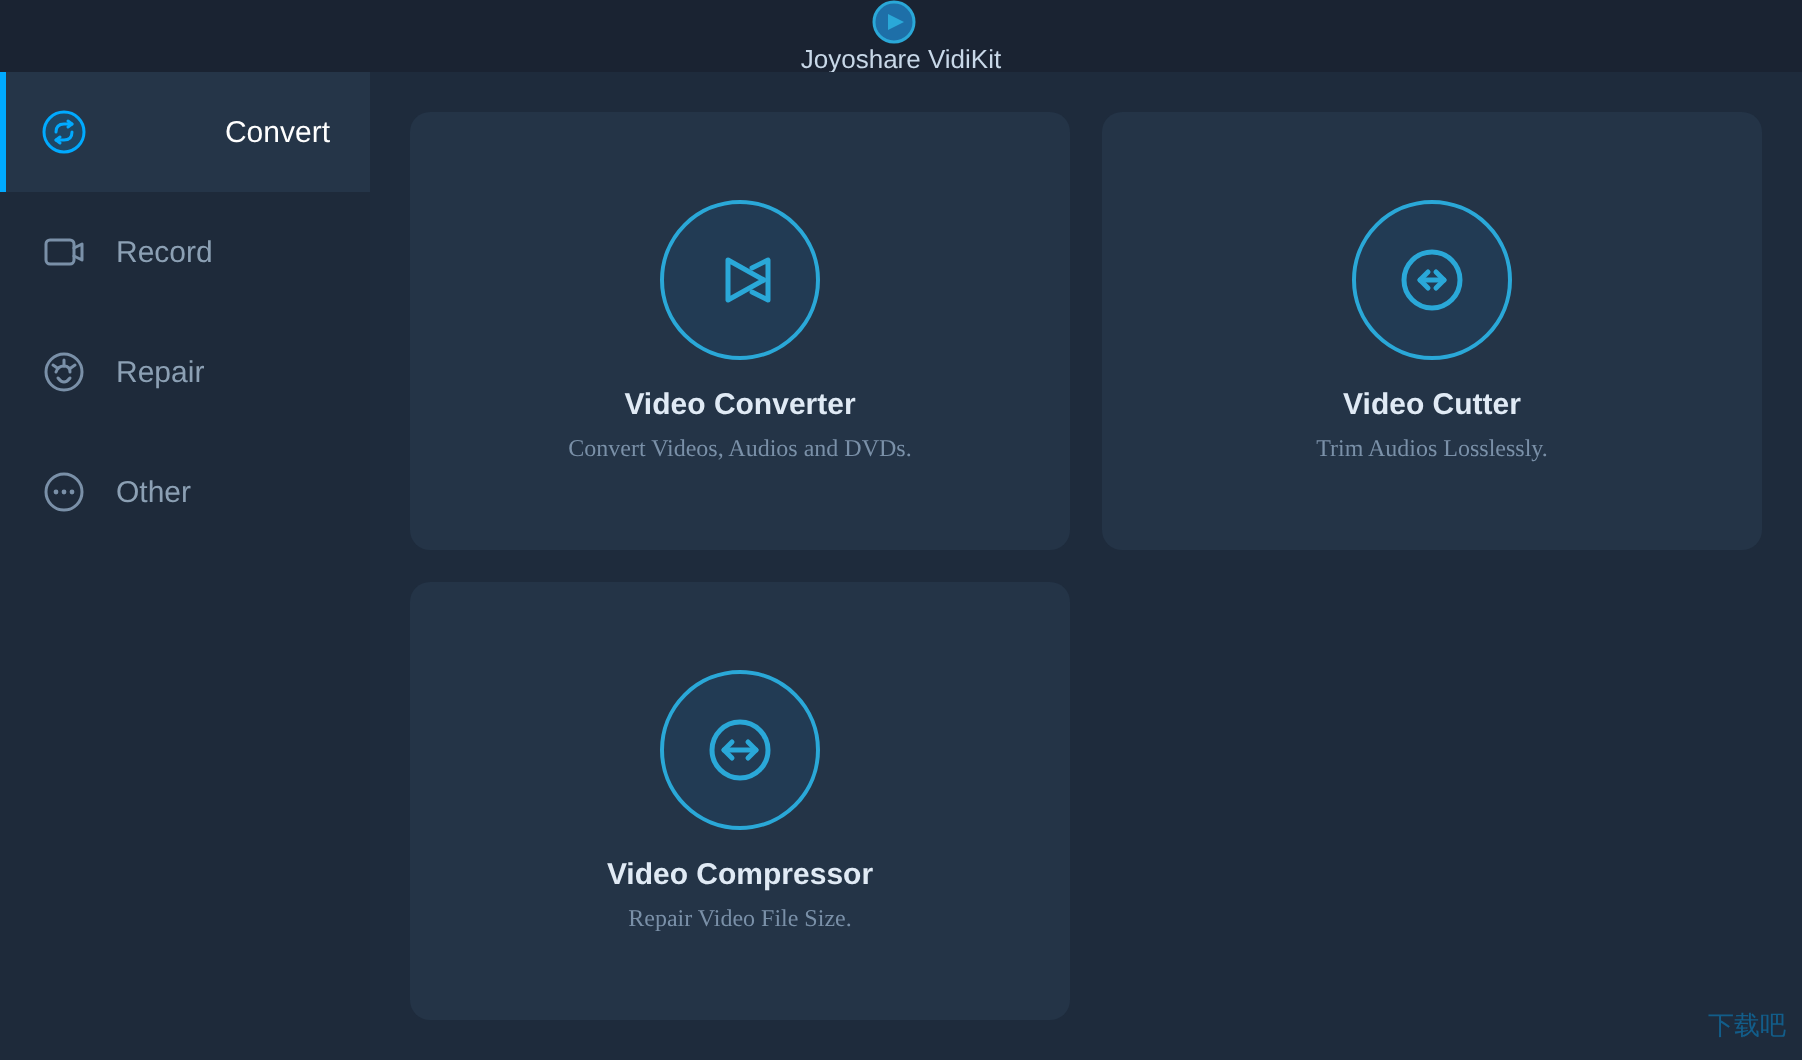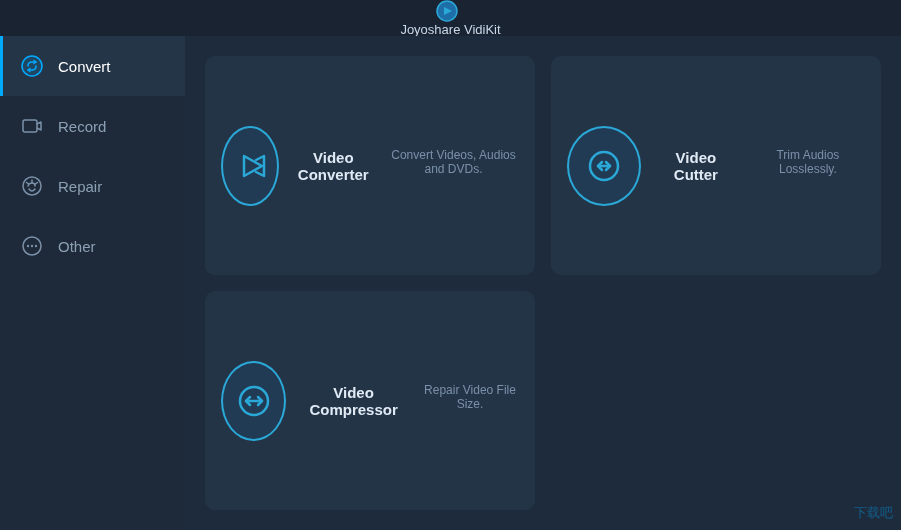--- a/index.html
+++ b/index.html
@@ -71,20 +71,21 @@
       cursor: pointer;
       color: #8ca0b4;
       font-size: 15px;
       gap: 14px;
       transition: background 0.15s;
     }
     .nav-item.active {
       background: #253548;
       color: #fff;
       position: relative;
+      justify-content: space-between;
     }
     .nav-item.active::before {
       content: '';
       position: absolute;
       left: 0;
       top: 0;
       bottom: 0;
       width: 3px;
       background: #00aaff;
     }
@@ -110,21 +111,21 @@
       grid-template-columns: 1fr 1fr;
       grid-template-rows: 1fr 1fr;
       gap: 16px;
     }
 
     
     .card {
       background: #243447;
       border-radius: 10px;
       display: flex;
-      flex-direction: row;
+      flex-direction: column;
       align-items: center;
       justify-content: center;
       cursor: pointer;
       transition: background 0.15s;
       padding: 24px 16px;
       gap: 14px;
     }
 
     .card-icon-circle {
       width: 80px;
@@ -141,20 +142,21 @@
       color: #e0eaf5;
       font-size: 15px;
       font-weight: 600;
       text-align: center;
     }
     .card-desc {
       color: #7a90a8;
       font-size: 12px;
       text-align: center;
       margin-top: -8px;
+      font-family: Liberation Serif, serif;
     }
 
     
     svg { display: block; }
 
     .watermark {
       position: fixed;
       bottom: 8px;
       right: 8px;
       color: rgba(0, 170, 255, 0.4);

